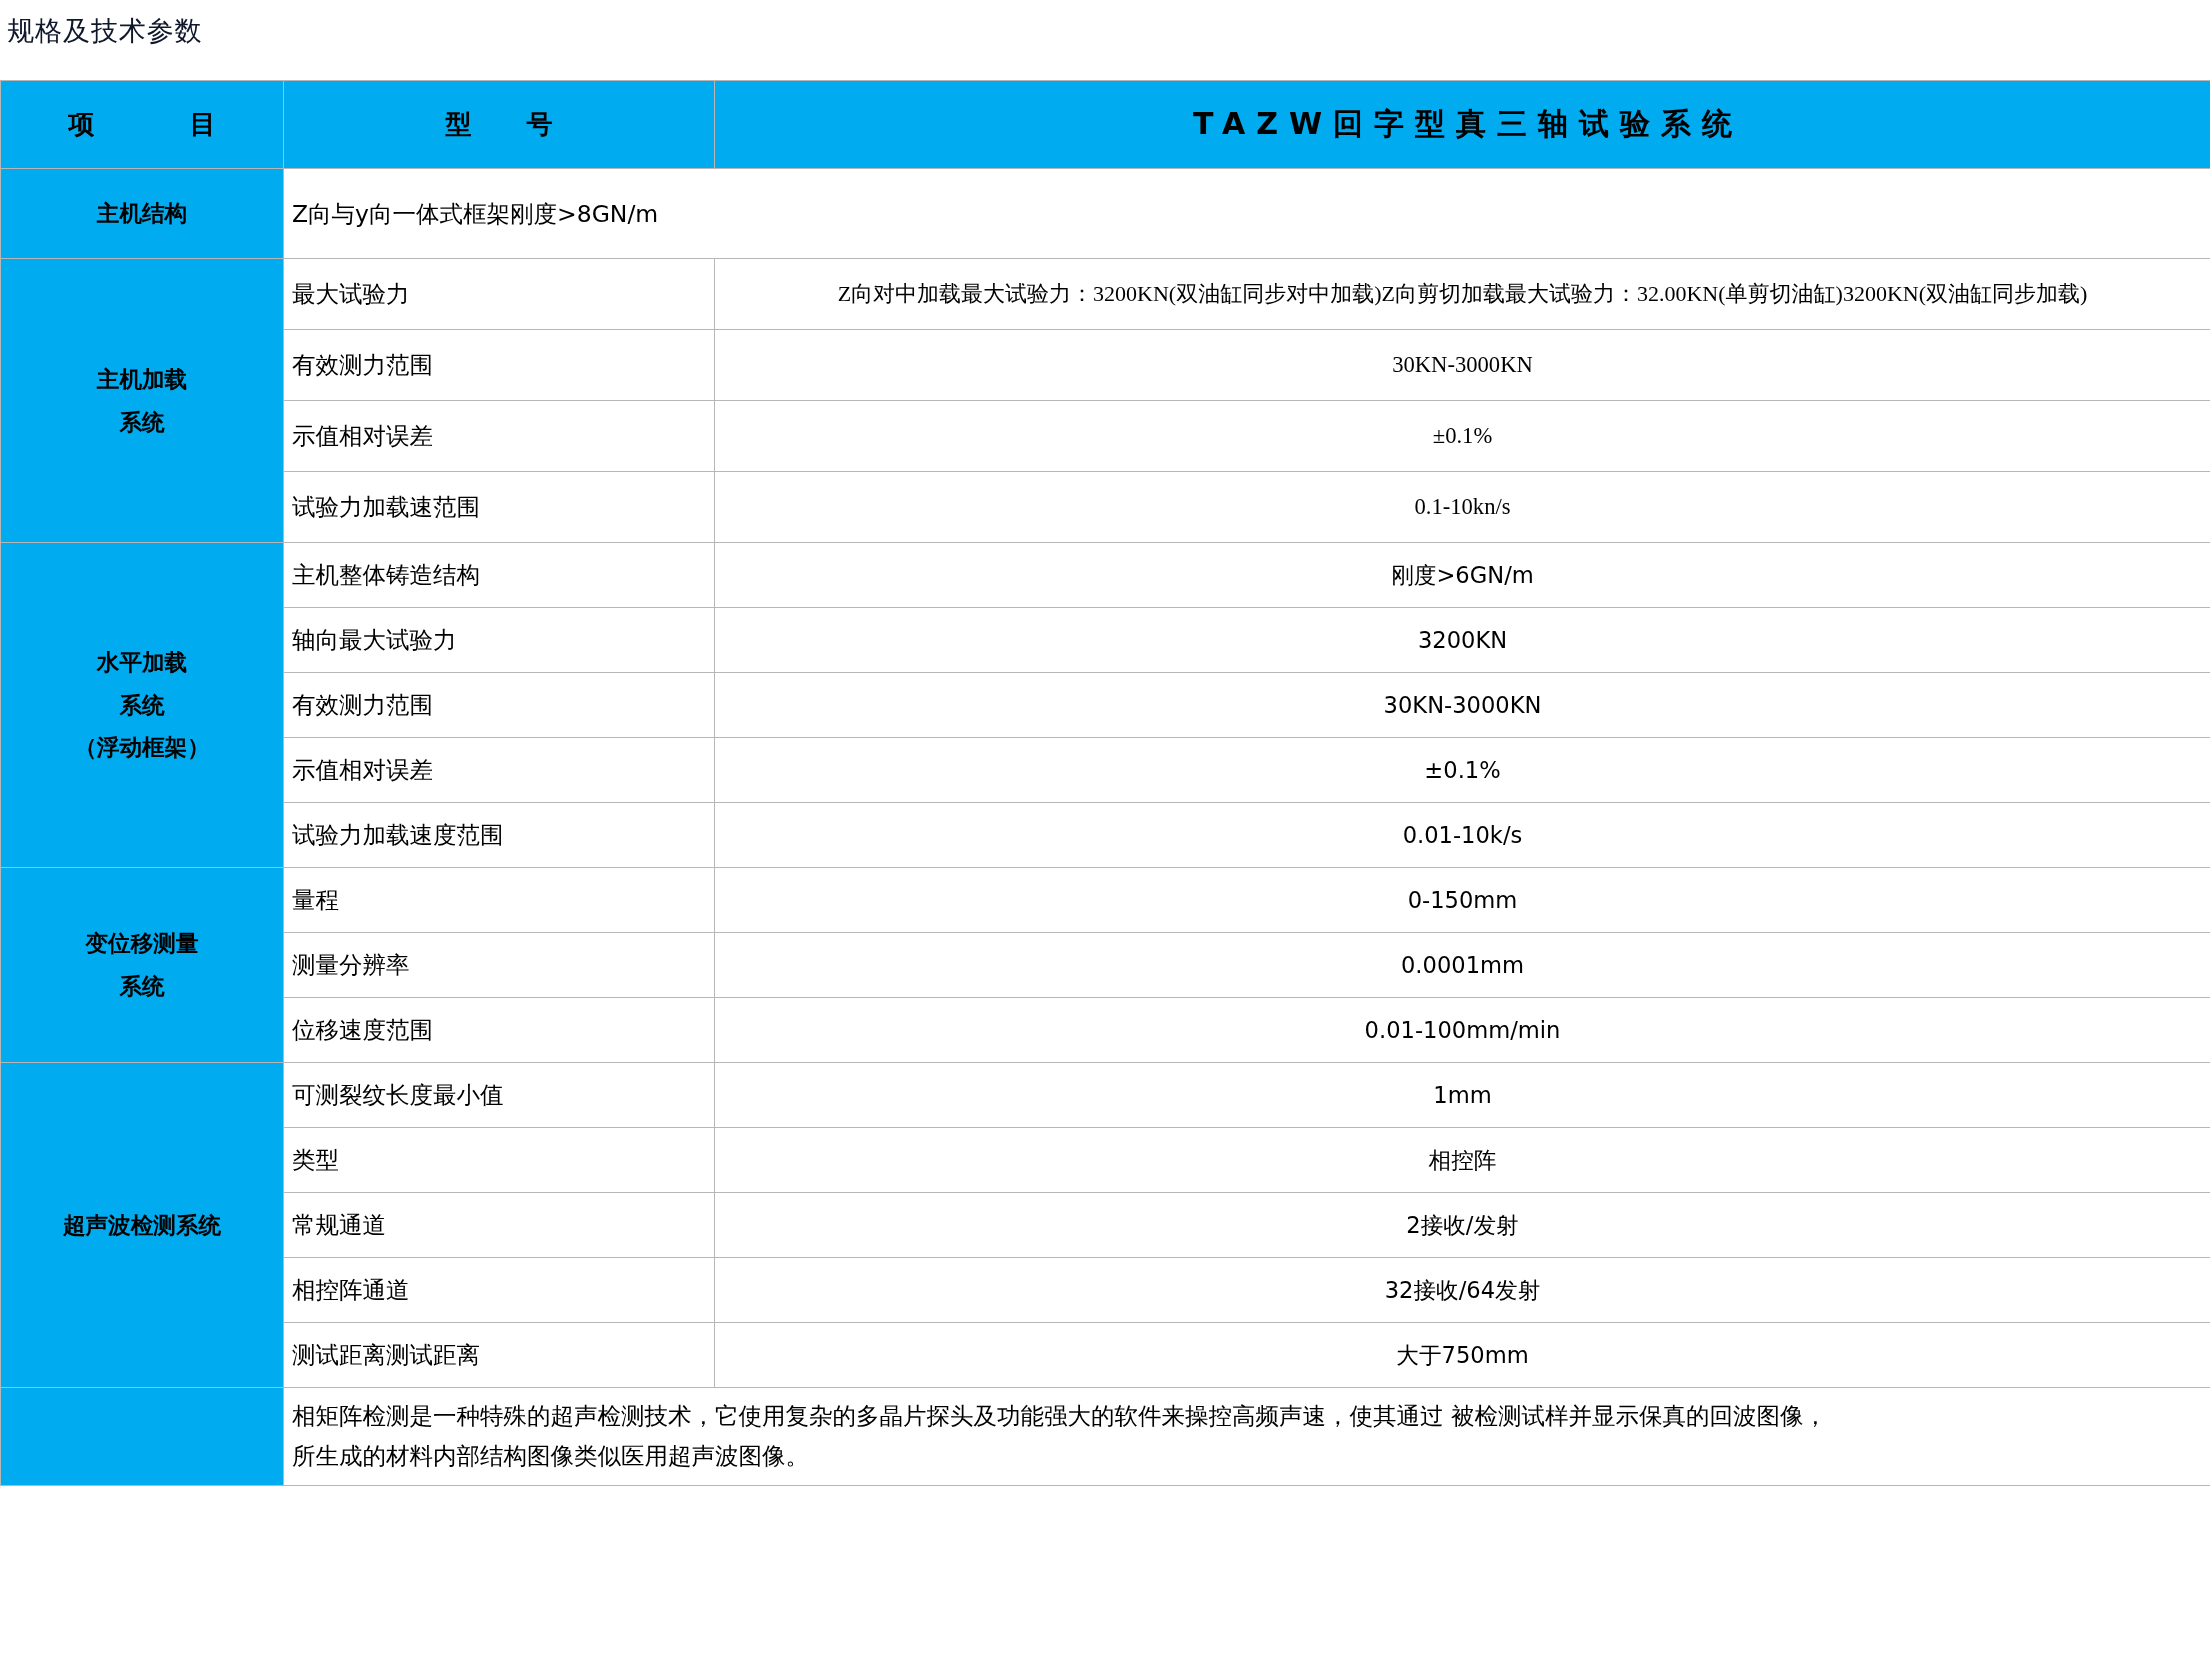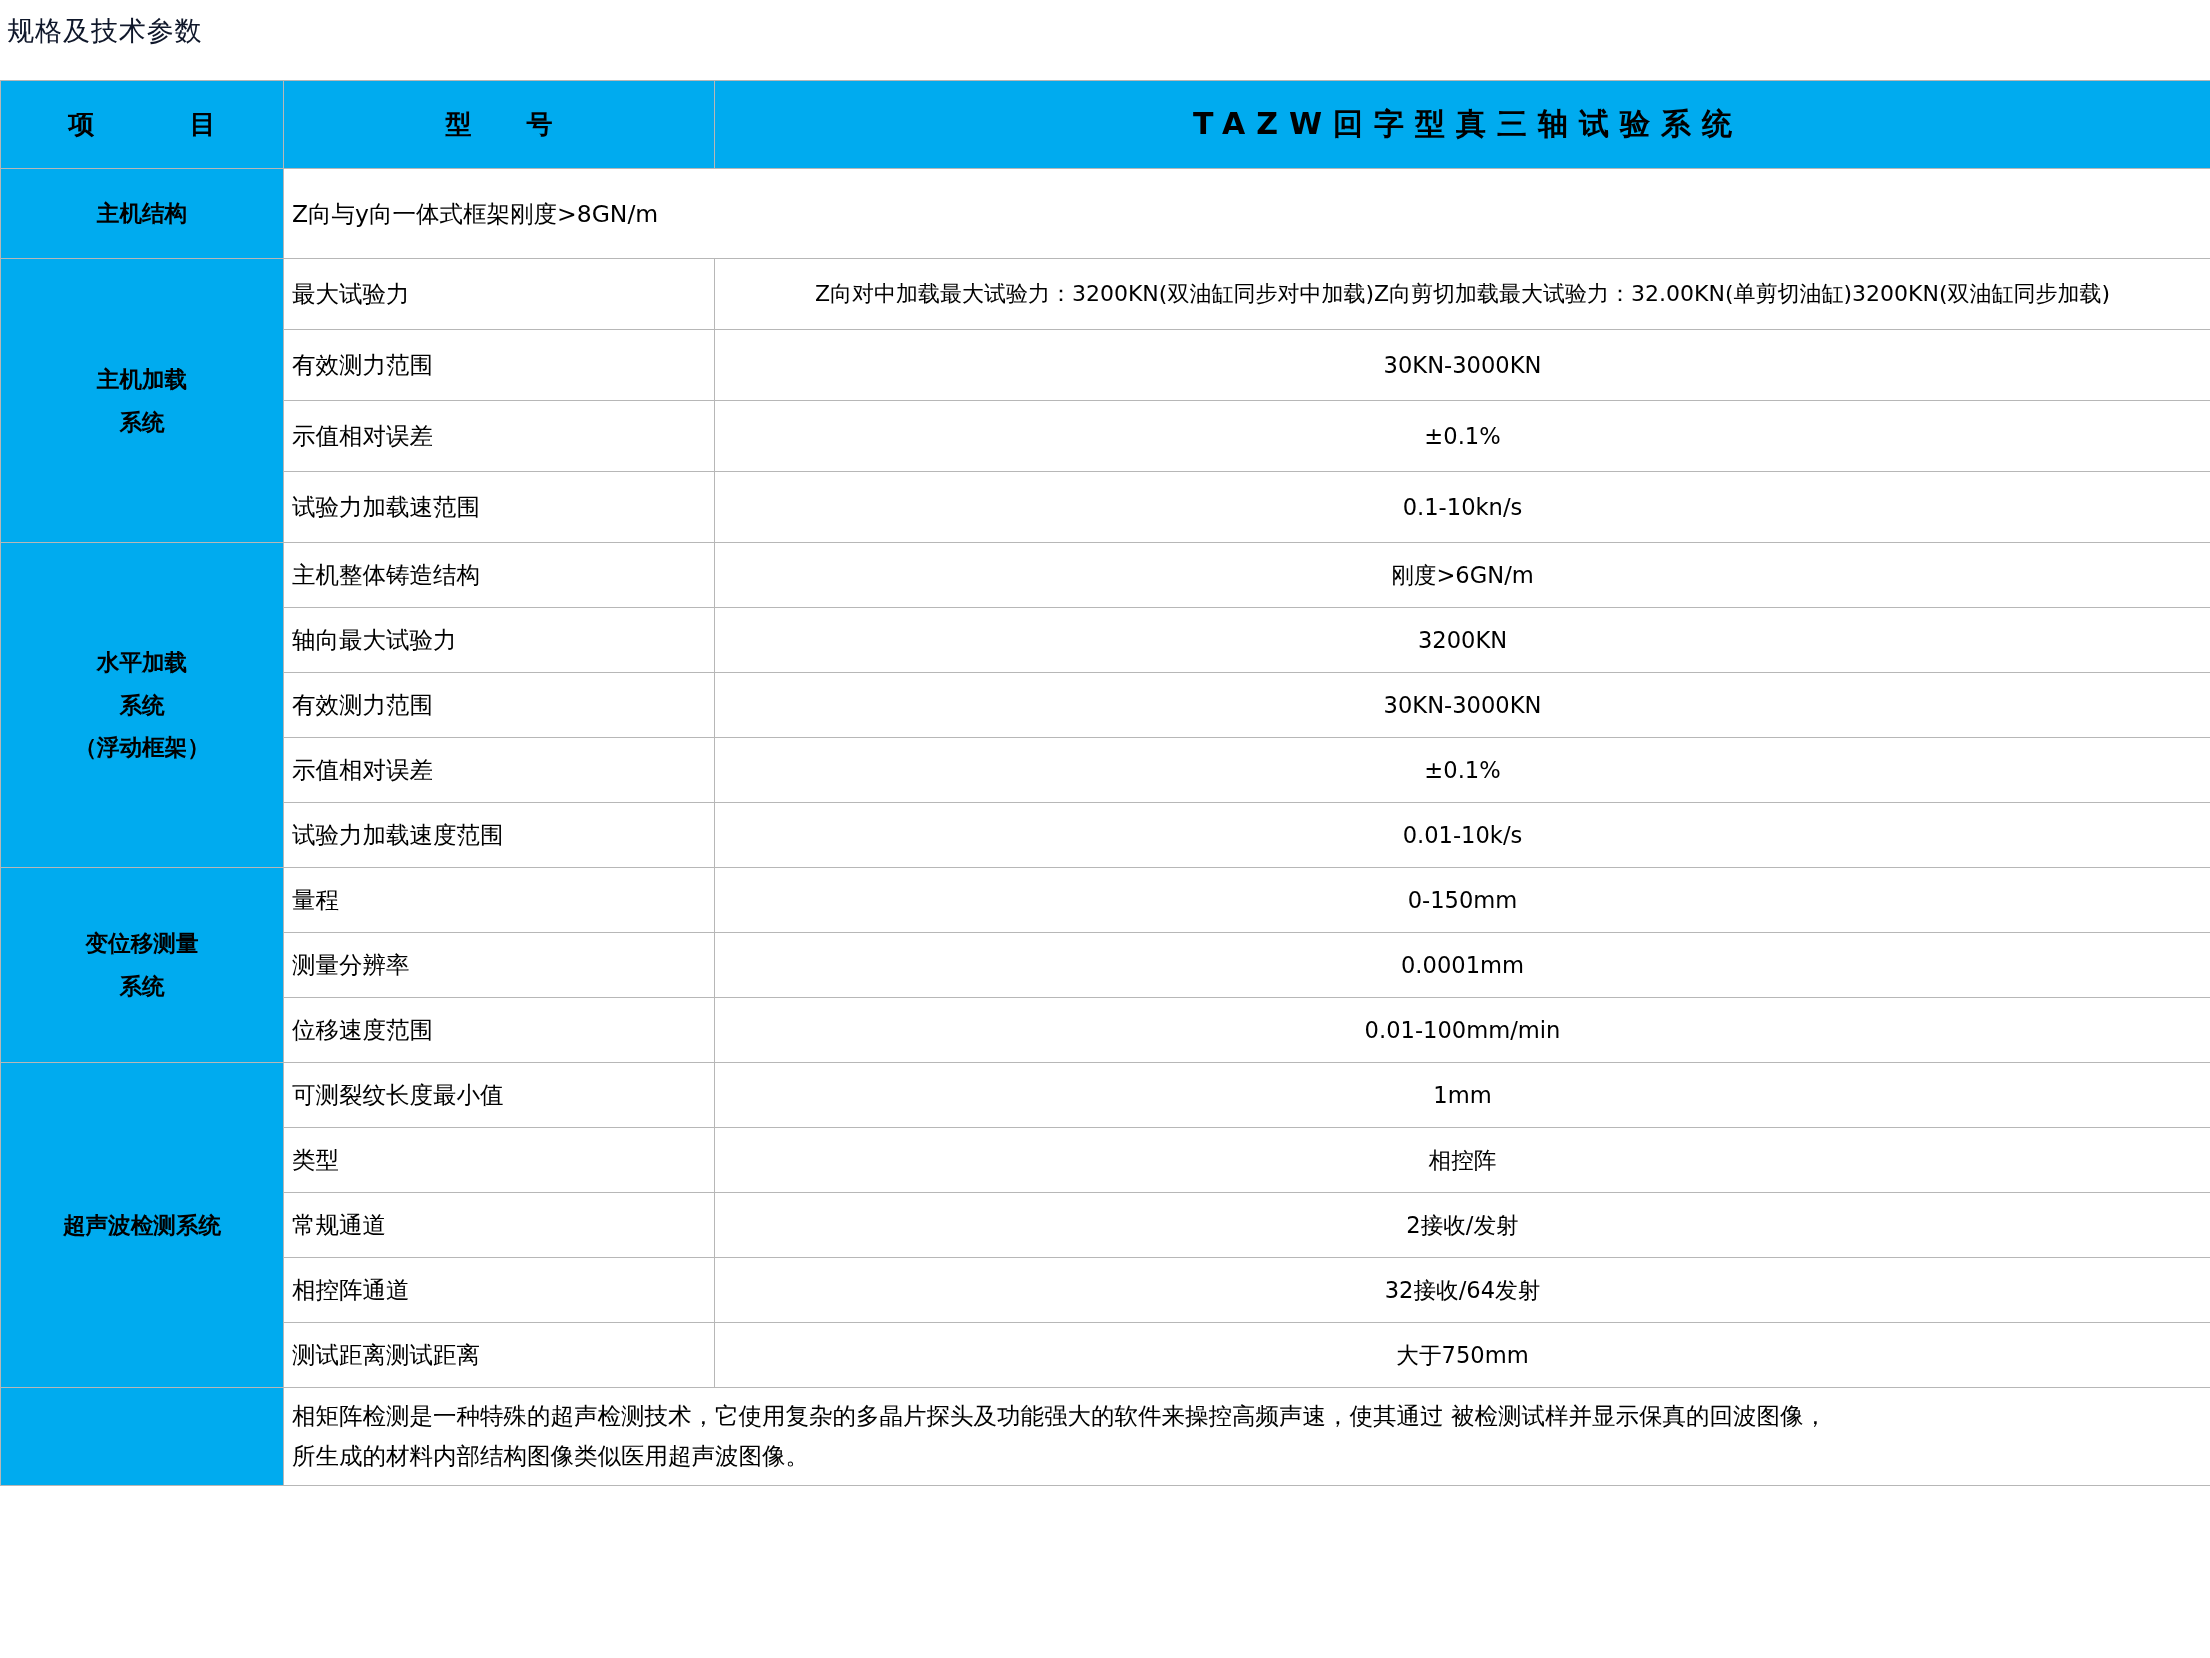--- a/index.html
+++ b/index.html
@@ -120,21 +120,21 @@
   .note {
     background: #ffffff;
     padding: 16.3px 27px 18px 34px;
     font-size: 23.5px;
     line-height: 1.72;
     font-family: "DejaVu Sans", "Liberation Sans", sans-serif;
   }
   .note div { white-space: nowrap; }
 
   .r-h81  { height: 73px; }
-  .r-h60  { height: 54px; }
+  .r-h60  { height: 54px; font-family: Liberation Serif, serif; }
   .r-h53  { height: 48px; }
 </style>
 </head>
 <body>
 
 <div class="page">
 
   <div class="caption">规格及技术参数</div>
 
   <table class="spec-table">

